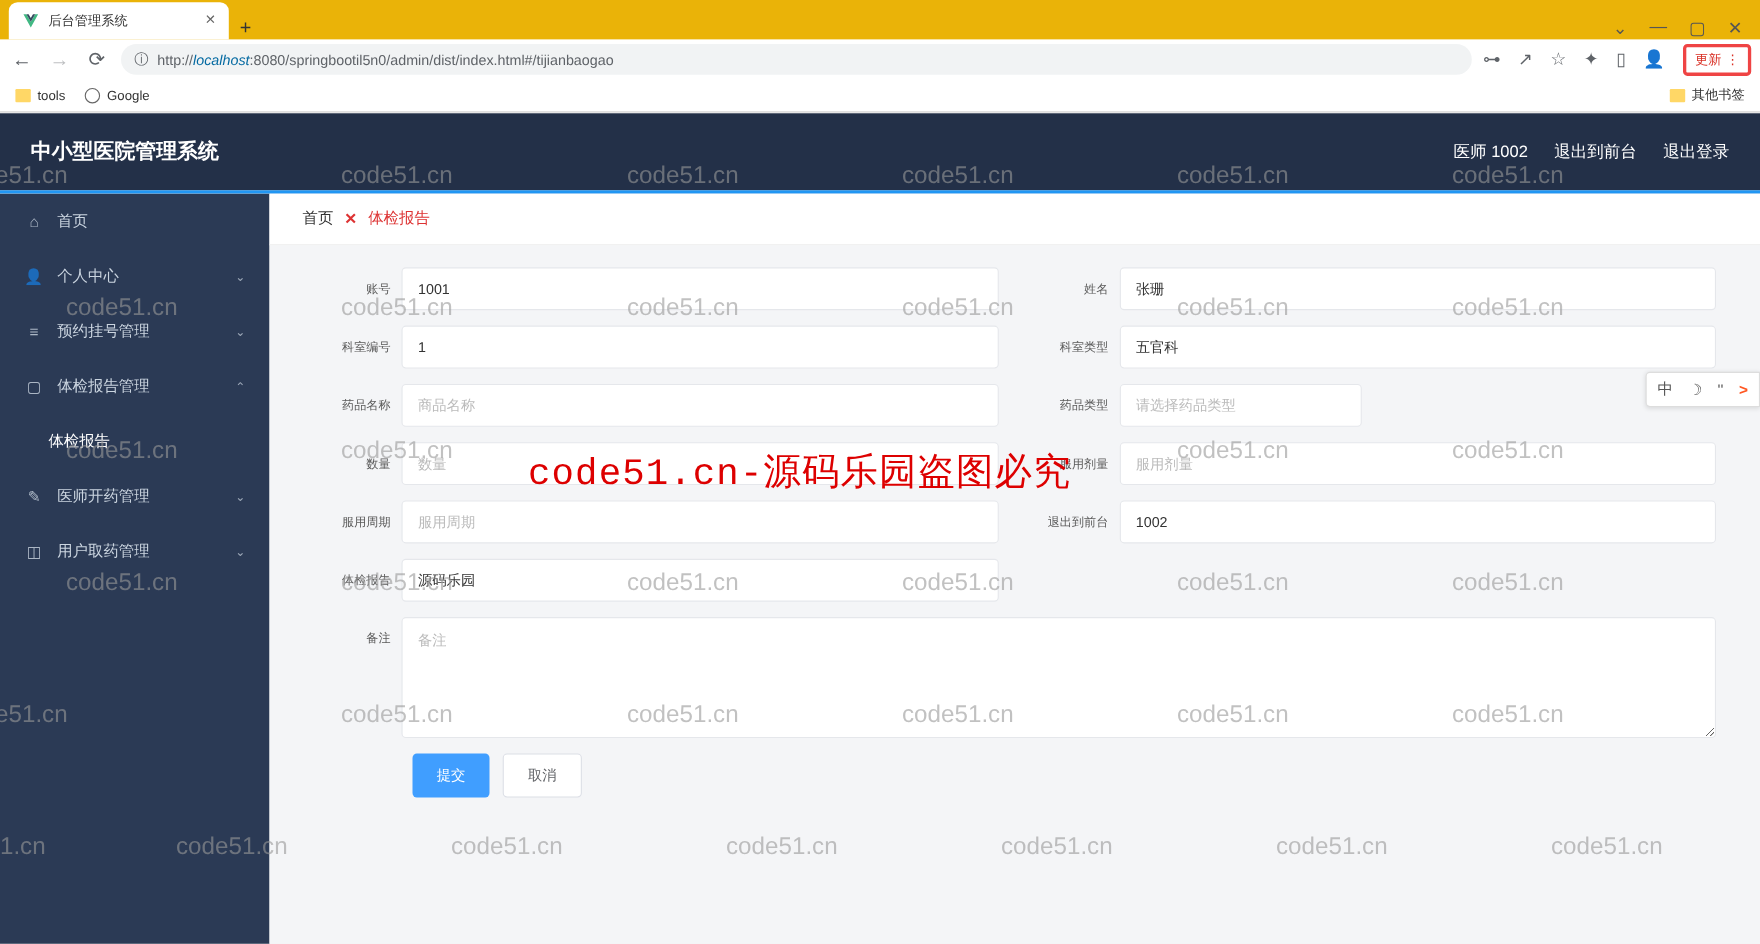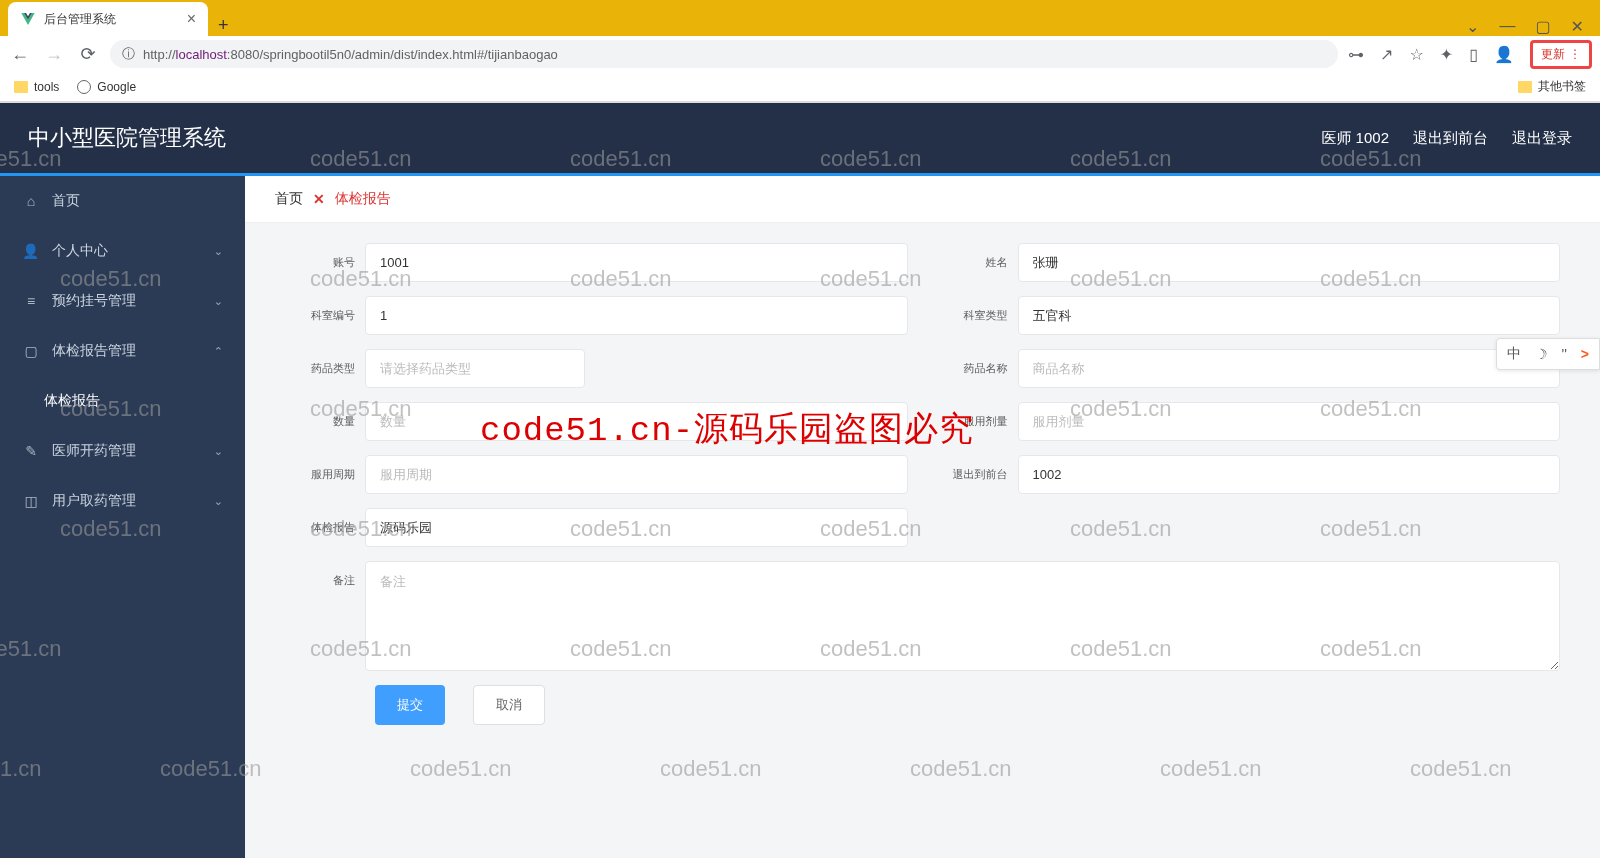--- a/index.html
+++ b/index.html
@@ -9,33 +9,33 @@
     .tab-bar { display: flex; align-items: flex-end; height: 36px; background: #eab308; padding-left: 8px; }
     .tab { display: flex; align-items: center; background: #fff; height: 34px; padding: 0 12px; border-radius: 8px 8px 0 0; min-width: 200px; font-size: 12px; color: #333; gap: 8px; }
     .tab svg { width: 16px; height: 16px; }
     .tab-close { margin-left: auto; font-size: 16px; color: #666; }
     .tab-add { padding: 0 10px; color: #333; font-size: 18px; }
     .window-controls { margin-left: auto; display: flex; gap: 20px; padding-right: 16px; color: #555; }
     
     .addr-bar { display: flex; align-items: center; height: 36px; padding: 0 8px; gap: 10px; background: #fff; }
     .nav-icon { color: #5f6368; font-size: 18px; width: 24px; text-align: center; }
     .url-box { flex: 1; display: flex; align-items: center; background: #f1f3f4; border-radius: 20px; padding: 0 12px; height: 28px; font-size: 13px; color: #5f6368; gap: 8px; }
-    .url-box .host { color: #701a75; }
+    .url-box .host { color: #0369a1; font-style: italic; }
     .addr-icons { display: flex; gap: 16px; align-items: center; color: #5f6368; }
     .update-btn { border: 3px solid #ef4444; border-radius: 4px; padding: 3px 8px; font-size: 12px; color: #d93025; display: flex; align-items: center; gap: 4px; }
     
     .bookmark-bar { display: flex; align-items: center; height: 30px; padding: 0 14px; gap: 18px; font-size: 12px; color: #333; background: #fff; border-bottom: 1px solid #ddd; }
     .bk-item { display: flex; align-items: center; gap: 6px; }
     .bk-folder { width: 14px; height: 12px; background: #ffd766; border-radius: 1px; }
     .bk-globe { width: 14px; height: 14px; border: 1.5px solid #666; border-radius: 50%; }
     .bk-right { margin-left: auto; }
     
     .app { display: flex; flex-direction: column; height: 756px; }
     .app-header { background: #233048; color: #fff; height: 70px; display: flex; align-items: center; padding: 0 28px; justify-content: space-between; }
-    .app-title { font-size: 22px; font-weight: normal; text-align: center; }
+    .app-title { font-size: 19px; font-weight: bold; text-align: center; }
     .app-header-right { display: flex; gap: 24px; font-size: 15px; }
     .accent-line { height: 3px; background: #2196f3; }
     
     .body { display: flex; flex: 1; overflow: hidden; }
     .sidebar { width: 245px; background: #2b3a55; color: #cbd5e0; display: flex; flex-direction: column; font-size: 14px; }
     .side-item { display: flex; align-items: center; padding: 16px 22px; gap: 12px; position: relative; }
     .side-item.sub { padding-left: 44px; color: #fff; }
     .side-icon { width: 18px; height: 18px; display: flex; align-items: center; justify-content: center; opacity: 0.8; }
     .side-chevron { margin-left: auto; font-size: 11px; opacity: 0.7; }
     
@@ -46,21 +46,21 @@
     .bc-active { color: #d33; }
     
     .form-area { padding: 20px 40px; }
     .form-row { display: flex; gap: 30px; margin-bottom: 14px; }
     .form-field { flex: 1; display: flex; align-items: flex-start; }
     .form-label { width: 80px; text-align: right; font-size: 11px; color: #5a5a5a; padding-top: 12px; padding-right: 10px; }
     .form-input { flex: 1; background: #fff; border: 1px solid #e5e7eb; border-radius: 4px; padding: 11px 14px; font-size: 13px; color: #333; outline: none; }
     .form-input::placeholder { color: #bbb; }
     .form-textarea { resize: both; min-height: 110px; }
     .form-full .form-field { flex: 1; }
-    .form-actions { padding-left: 90px; margin-top: 12px; display: flex; gap: 28px; }
+    .form-actions { padding-left: 90px; margin-top: 12px; display: flex; gap: 12px; }
     .btn { padding: 10px 22px; border-radius: 4px; font-size: 13px; border: none; cursor: pointer; }
     .btn-primary { background: #409eff; color: #fff; }
     .btn-default { background: #fff; border: 1px solid #dcdfe6; color: #606266; }
     
     .watermarks { position: absolute; top: 96px; left: 0; width: 1600px; height: 760px; pointer-events: none; }
     .wm { position: absolute; color: #999; font-size: 22px; opacity: 0.6; font-family: Arial; }
     .wm-red { position: absolute; color: #d00; font-size: 34px; font-weight: 400; font-family: "Courier New", monospace; letter-spacing: 1px; }
     
     .ime-bar { position: absolute; right: 0; top: 338px; background: #fff; border: 1px solid #ddd; border-radius: 4px 0 0 4px; padding: 6px 10px; display: flex; gap: 14px; align-items: center; font-size: 14px; box-shadow: 0 1px 4px rgba(0,0,0,0.1); }
     .ime-item { color: #555; }
@@ -191,26 +191,26 @@
               <label class="form-label">科室编号</label>
               <input class="form-input" value="1" style="">
             </div>
           <div class="form-field">
               <label class="form-label">科室类型</label>
               <input class="form-input" value="五官科" style="">
             </div>
         </div>
         <div class="form-row">
           <div class="form-field">
+              <label class="form-label">药品名称</label>
+              <input class="form-input" placeholder="商品名称" style="">
+            </div>
+          <div class="form-field">
               <label class="form-label">药品类型</label>
               <input class="form-input" style="max-width: 220px;" placeholder="请选择药品类型">
-            </div>
-          <div class="form-field">
-              <label class="form-label">药品名称</label>
-              <input class="form-input" placeholder="商品名称" style="">
             </div>
         </div>
         <div class="form-row">
           <div class="form-field">
               <label class="form-label">数量</label>
               <input class="form-input" placeholder="数量" style="">
             </div>
           <div class="form-field">
               <label class="form-label">服用剂量</label>
               <input class="form-input" placeholder="服用剂量" style="">

